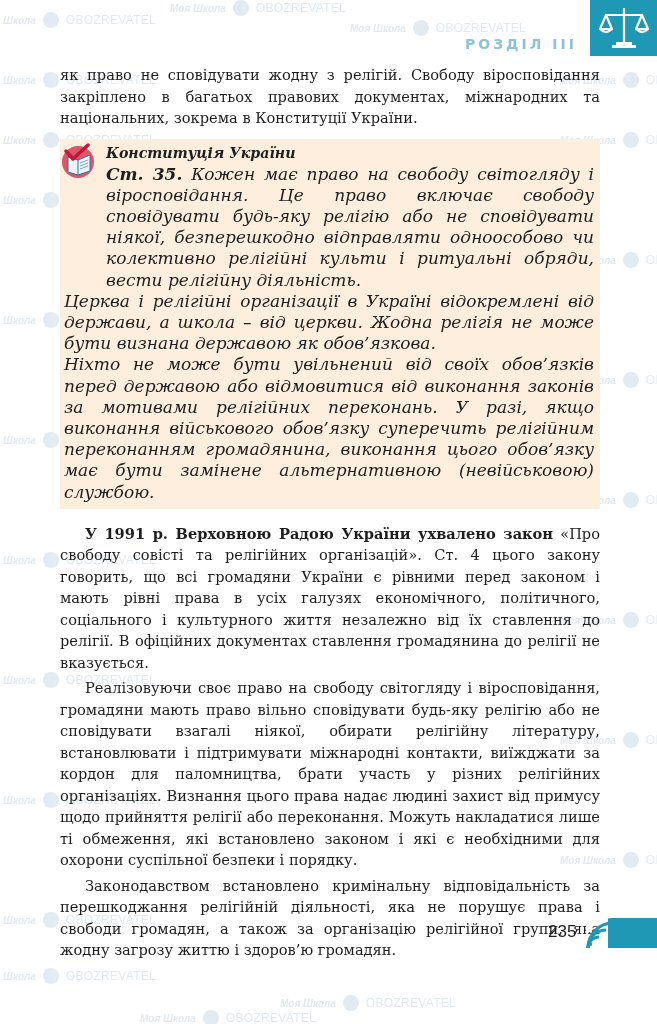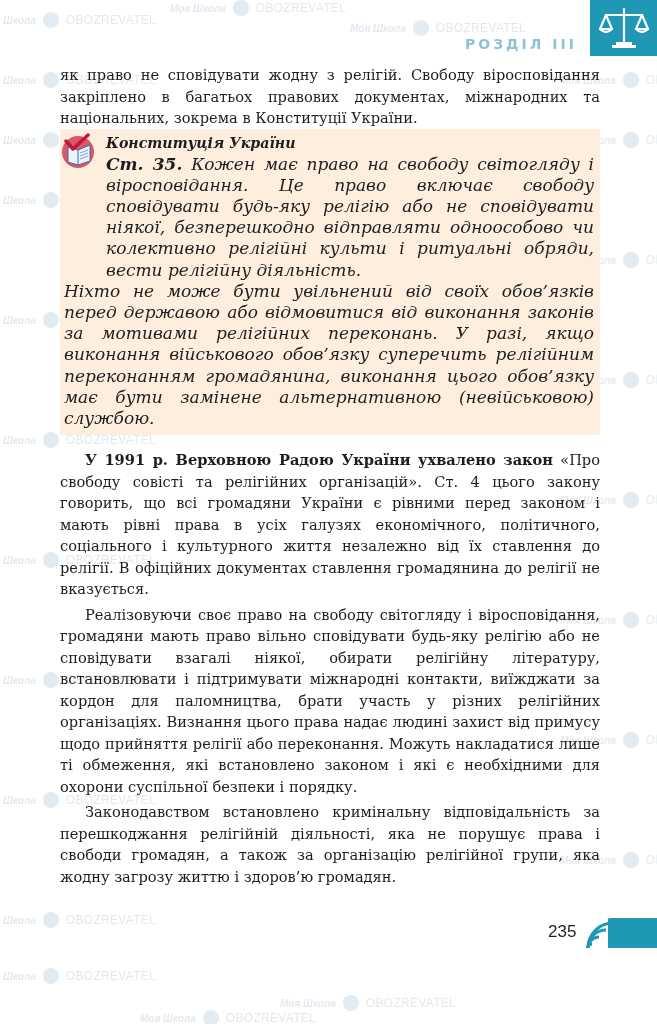--- a/index.html
+++ b/index.html
@@ -14,21 +14,21 @@
 
     .header { position: absolute; top: 0; left: 0; width: 657px; height: 58px; z-index: 2; }
     .section-label { position: absolute; left: 465px; top: 36px; font-family: "DejaVu Sans", "Liberation Sans", sans-serif; font-weight: bold; font-size: 14px; letter-spacing: 3px; color: #8ec3d6; }
     .scales-badge { position: absolute; left: 590px; top: 0; width: 67px; height: 56px; background: #1e98b5; display: flex; align-items: center; justify-content: center; }
 
     .content { position: absolute; left: 60px; top: 64px; width: 540px; z-index: 1; }
     .para { font-size: 14.6px; line-height: 21.5px; text-align: justify; text-align-last: left; }
     .para.indent { text-indent: 25px; }
     .para + .para { margin-top: 4px; }
 
-    .const-box { position: relative; margin-bottom: 14px; background: #fdeedd; padding: 4px 6px 6px 4px; }
+    .const-box { position: relative; margin-top: 10px; margin-bottom: 14px; background: #fdeedd; padding: 4px 6px 6px 4px; }
     .const-icon { position: absolute; left: 0; top: 4px; width: 40px; height: 36px; }
     .const-title { font-style: italic; font-weight: bold; font-size: 14.2px; line-height: 21px; padding-left: 42px; }
     .const-text { font-style: italic; font-size: 17px; line-height: 21.2px; text-align: justify; }
     .const-text.first { padding-left: 42px; }
     .const-text .art { font-weight: bold; }
 
     .lead-bold { font-weight: bold; }
 
     .footer { position: absolute; left: 0; top: 916px; width: 553px; height: 64px; z-index: 2; }
     .page-number { position: absolute; left: 548px; top: 6px; font-family: "Liberation Sans", sans-serif; font-size: 17px; color: #1e1e1e; }
@@ -186,20 +186,21 @@
       <circle cx="18" cy="19" r="16" fill="#d9566b"></circle>
       <path d="M8 14 L18 17 L30 12 L30 28 L18 32 L8 29 Z" fill="#eaf4fb" stroke="#3b6f9a" stroke-width="1"></path>
       <line x1="18" y1="17" x2="18" y2="32" stroke="#3b6f9a" stroke-width="1"></line>
       <line x1="20" y1="20" x2="28" y2="17" stroke="#7aa6c9" stroke-width="1"></line>
       <line x1="20" y1="23" x2="28" y2="20" stroke="#7aa6c9" stroke-width="1"></line>
       <line x1="20" y1="26" x2="28" y2="23" stroke="#7aa6c9" stroke-width="1"></line>
       <path d="M6 8 L13 16 L28 2" fill="none" stroke="#c4163a" stroke-width="3.5" stroke-linecap="round" stroke-linejoin="round"></path>
     </svg>
     <div class="const-title">Конституція України</div>
     <p class="const-text first"><span class="art">Ст. 35.</span> <span>Кожен має право на свободу світогляду і віросповідання. Це право включає свободу сповідувати будь-яку релігію або не сповідувати ніякої, безперешкодно відправляти одноособово чи колективно релігійні культи і ритуальні обряди, вести релігійну діяльність.</span></p>
+    <p class="const-text">Церква і релігійні організації в Україні відокремлені від держави, а школа – від церкви. Жодна релігія не може бути визнана державою як обов’язкова.</p>
     <p class="const-text">Ніхто не може бути увільнений від своїх обов’язків перед державою або відмовитися від виконання законів за мотивами релігійних переконань. У разі, якщо виконання військового обов’язку суперечить релігійним переконанням громадянина, виконання цього обов’язку має бути замінене альтернативною (невійськовою) службою.</p>
   </div>
 
   <p class="para indent"><span class="lead-bold">У 1991 р. Верховною Радою України ухвалено закон</span><span> «Про свободу совісті та релігійних організацій». Ст. 4 цього закону говорить, що всі громадяни України є рівними перед законом і мають рівні права в усіх галузях економічного, політичного, соціального і культурного життя незалежно від їх ставлення до релігії. В офіційних документах ставлення громадянина до релігії не вказується.</span></p>
   <p class="para indent">Реалізовуючи своє право на свободу світогляду і віросповідання, громадяни мають право вільно сповідувати будь-яку релігію або не сповідувати взагалі ніякої, обирати релігійну літературу, встановлювати і підтримувати міжнародні контакти, виїжджати за кордон для паломництва, брати участь у різних релігійних організаціях. Визнання цього права надає людині захист від примусу щодо прийняття релігії або переконання. Можуть накладатися лише ті обмеження, які встановлено законом і які є необхідними для охорони суспільної безпеки і порядку.</p>
   <p class="para indent">Законодавством встановлено кримінальну відповідальність за перешкоджання релігійній діяльності, яка не порушує права і свободи громадян, а також за організацію релігійної групи, яка жодну загрозу життю і здоров’ю громадян.</p>
 </div>
 
 <div class="footer">
   <div class="page-number">235</div>

